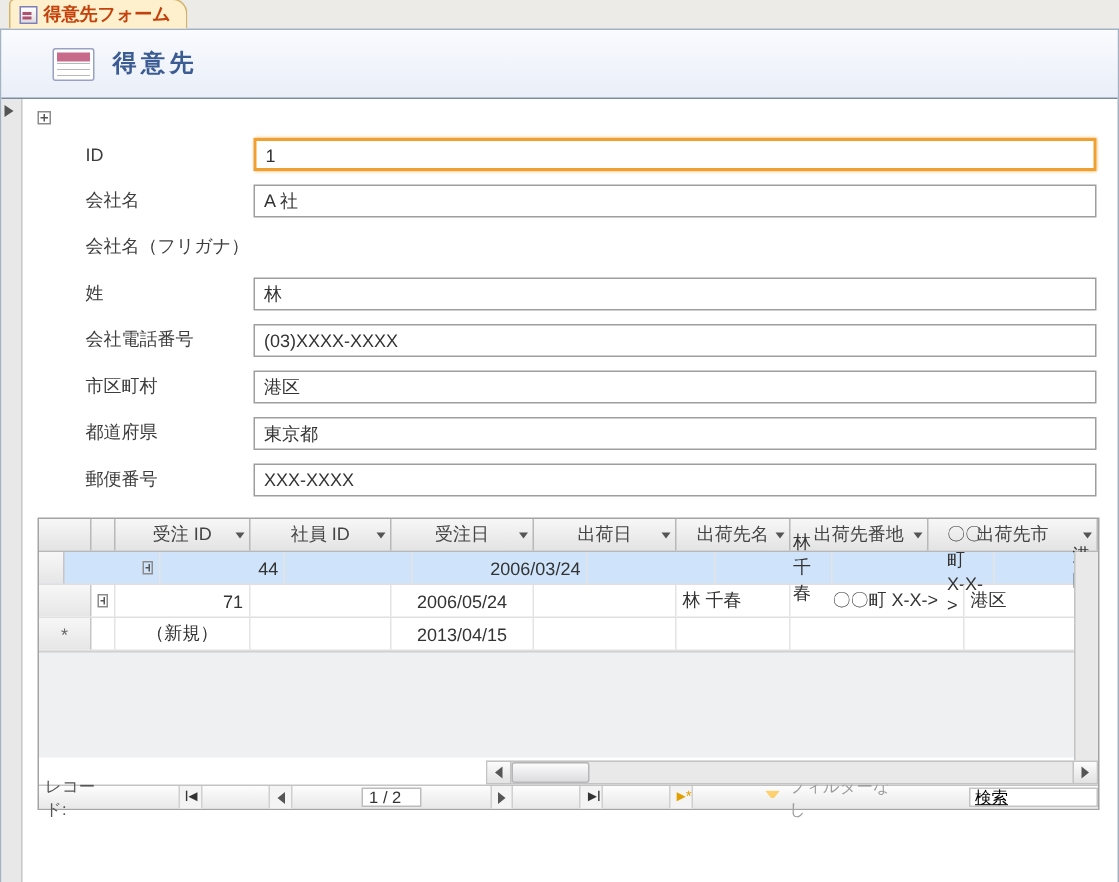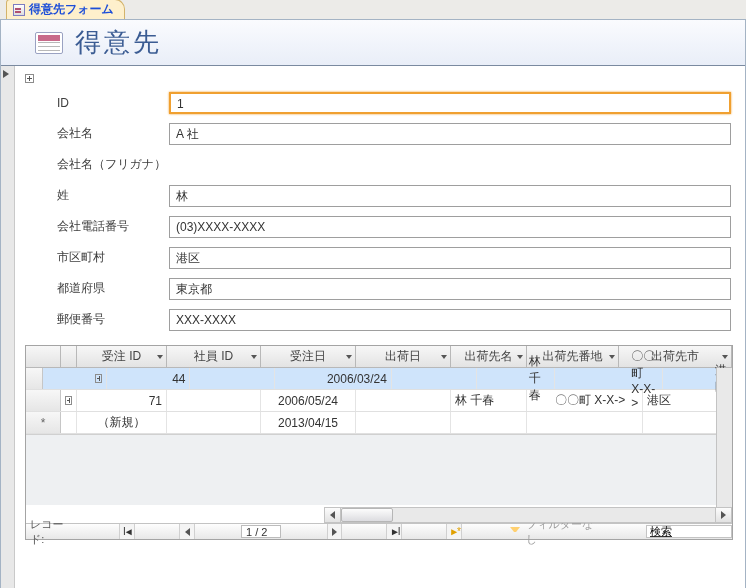--- a/index.html
+++ b/index.html
@@ -4,31 +4,31 @@
 <style>
   * { box-sizing: border-box; font-family: "MS PGothic","Meiryo",sans-serif; }
   body { margin:0; background:#f2f2f7; width:746px; height:588px; overflow:hidden; font-size:12px; color:#333; }
 
   .tabbar { height:20px; border-bottom:1px solid #a4b3c4; background:#ecebe8; display:flex; align-items:flex-end; }
   .tab { display:flex; align-items:center; padding:2px 10px 2px 6px; background:#fef0cc;
          border:1px solid #d3b36a; border-bottom:none; border-top-left-radius:4px; border-top-right-radius:10px;
          margin-left:6px; height:20px; }
   .tab-ico { width:12px; height:12px; background:linear-gradient(#fff,#ddd); border:1px solid #7d7dc1; margin-right:4px; display:flex; }
   .tab-ico::after{content:"";width:6px;height:2px;background:#b05070;margin:auto 0 2px 1px;box-shadow:0 -3px 0 #b05070;}
-  .tab-lbl { font-weight:bold; color:#1d4ed8; }
+  .tab-lbl { font-weight:bold; color:#c2410c; }
 
   .form-area { position:absolute; top:20px; left:0; right:0; bottom:0; background:#fff;
                border-left:1px solid #a4b3c4; border-right:1px solid #a4b3c4; }
 
   .hdr { height:46px; border-bottom:1px solid #7a8aa0; display:flex; align-items:center; padding-left:34px; 
          background:linear-gradient(#fafbfe,#e9eef8); }
   .hdr-ico { width:28px; height:22px; background:#fff; border:1px solid #9aa2c2; border-radius:2px; position:relative; margin-right:12px; }
   .hdr-ico::before{content:"";position:absolute;inset:2px 2px auto 2px;height:6px;background:#c86a8a;}
   .hdr-ico::after{content:"";position:absolute;left:2px;right:2px;bottom:2px;height:9px;background:repeating-linear-gradient(#b8b8b8 0 1px,transparent 1px 4px);}
-  .hdr-title { font-size:26px; color:#3b5c93; font-weight:normal; letter-spacing:3px; }
+  .hdr-title { font-size:16px; color:#3b5c93; font-weight:bold; letter-spacing:3px; }
 
   .recsel { position:absolute; left:0; top:46px; bottom:0; width:14px; background:#e8e8e8; border-right:1px solid #c9c9c9; }
   .recsel-cur { position:absolute; left:2px; top:4px; width:0;height:0;border-top:4px solid transparent;border-bottom:4px solid transparent;border-left:6px solid #555; }
 
   .body { position:absolute; left:14px; right:0; top:46px; bottom:0; padding:8px 10px 0 10px; }
   .expander { width:9px; height:9px; border:1px solid #8c8c8c; margin-bottom:4px; display:flex; align-items:center; justify-content:center; cursor:pointer; }
   .expander::before{content:"";width:5px;height:1px;background:#555;}
   .expander::after{content:"";width:1px;height:5px;background:#555;position:absolute;}
 
   .fields { margin-left:32px; margin-right:4px; }

